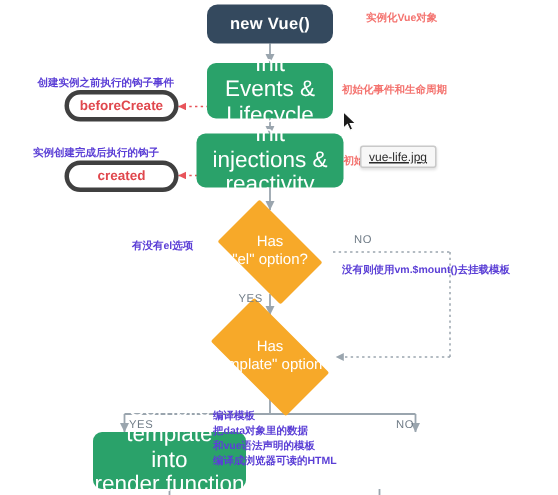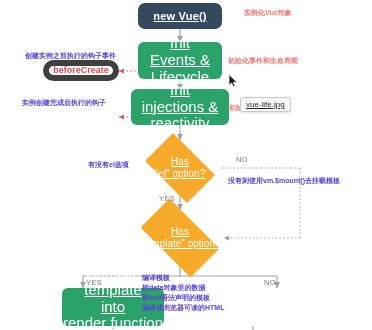--- a/index.html
+++ b/index.html
@@ -41,21 +41,21 @@
     font-weight: bold;
     letter-spacing: .2px;
   }
   .node-proc {
     background: #2aa26a;
     border-radius: 6px;
     font-size: 15px;
   }
   .node-hook {
     background: #ffffff;
-    border: 6px solid #404040;
+    border: 3px solid #404040;
     border-radius: 12px;
     color: #e0474d;
     font-size: 9px;
     font-weight: bold;
   }
   .node-dec {
     color: #ffffff;
     font-size: 10px;
     background: transparent;
   }
@@ -105,21 +105,21 @@
     padding: 2px 5px;
     white-space: nowrap;
     box-shadow: 0 1px 2px rgba(0,0,0,.12);
     text-decoration: underline;
   }
   .cursor {
     position: absolute;
     width: 11px;
     height: 14px;
   }
-  .multi { white-space: pre-line; text-decoration: underline; }
+  .multi { white-space: pre-line; }
 </style>
 </head>
 <body>
 
 <div id="canvas">
 
   <svg id="flow-svg" viewBox="0 0 372 330">
     <defs>
       <marker id="arw" markerWidth="7" markerHeight="7" refX="5.2" refY="2.6" orient="auto">
         <path d="M0,0 L5.4,2.6 L0,5.2 z" fill="#9aa5ae"></path>
@@ -164,20 +164,23 @@
 
   <div class="node node-proc" style="left:131px; top:89px; width:98px; height:36px;">
     <span class="multi">Init
 injections &amp; reactivity</span>
   </div>
 
   <div class="node node-hook" style="left:43px; top:60px; width:76px; height:21px;">
     <span>beforeCreate</span>
   </div>
 
+  <div class="node node-hook" style="left:43px; top:107px; width:76px; height:21px;">
+    <span>created</span>
+  </div>
 
   <div class="node node-dec" style="left:138px; top:140px; width:84px; height:56px;">
     <span class="dec-shape"></span>
     <span class="dec-label multi">Has
 "el" option?</span>
   </div>
 
   <div class="node node-dec" style="left:130px; top:209px; width:100px; height:58px;">
     <span class="dec-shape"></span>
     <span class="dec-label multi">Has

